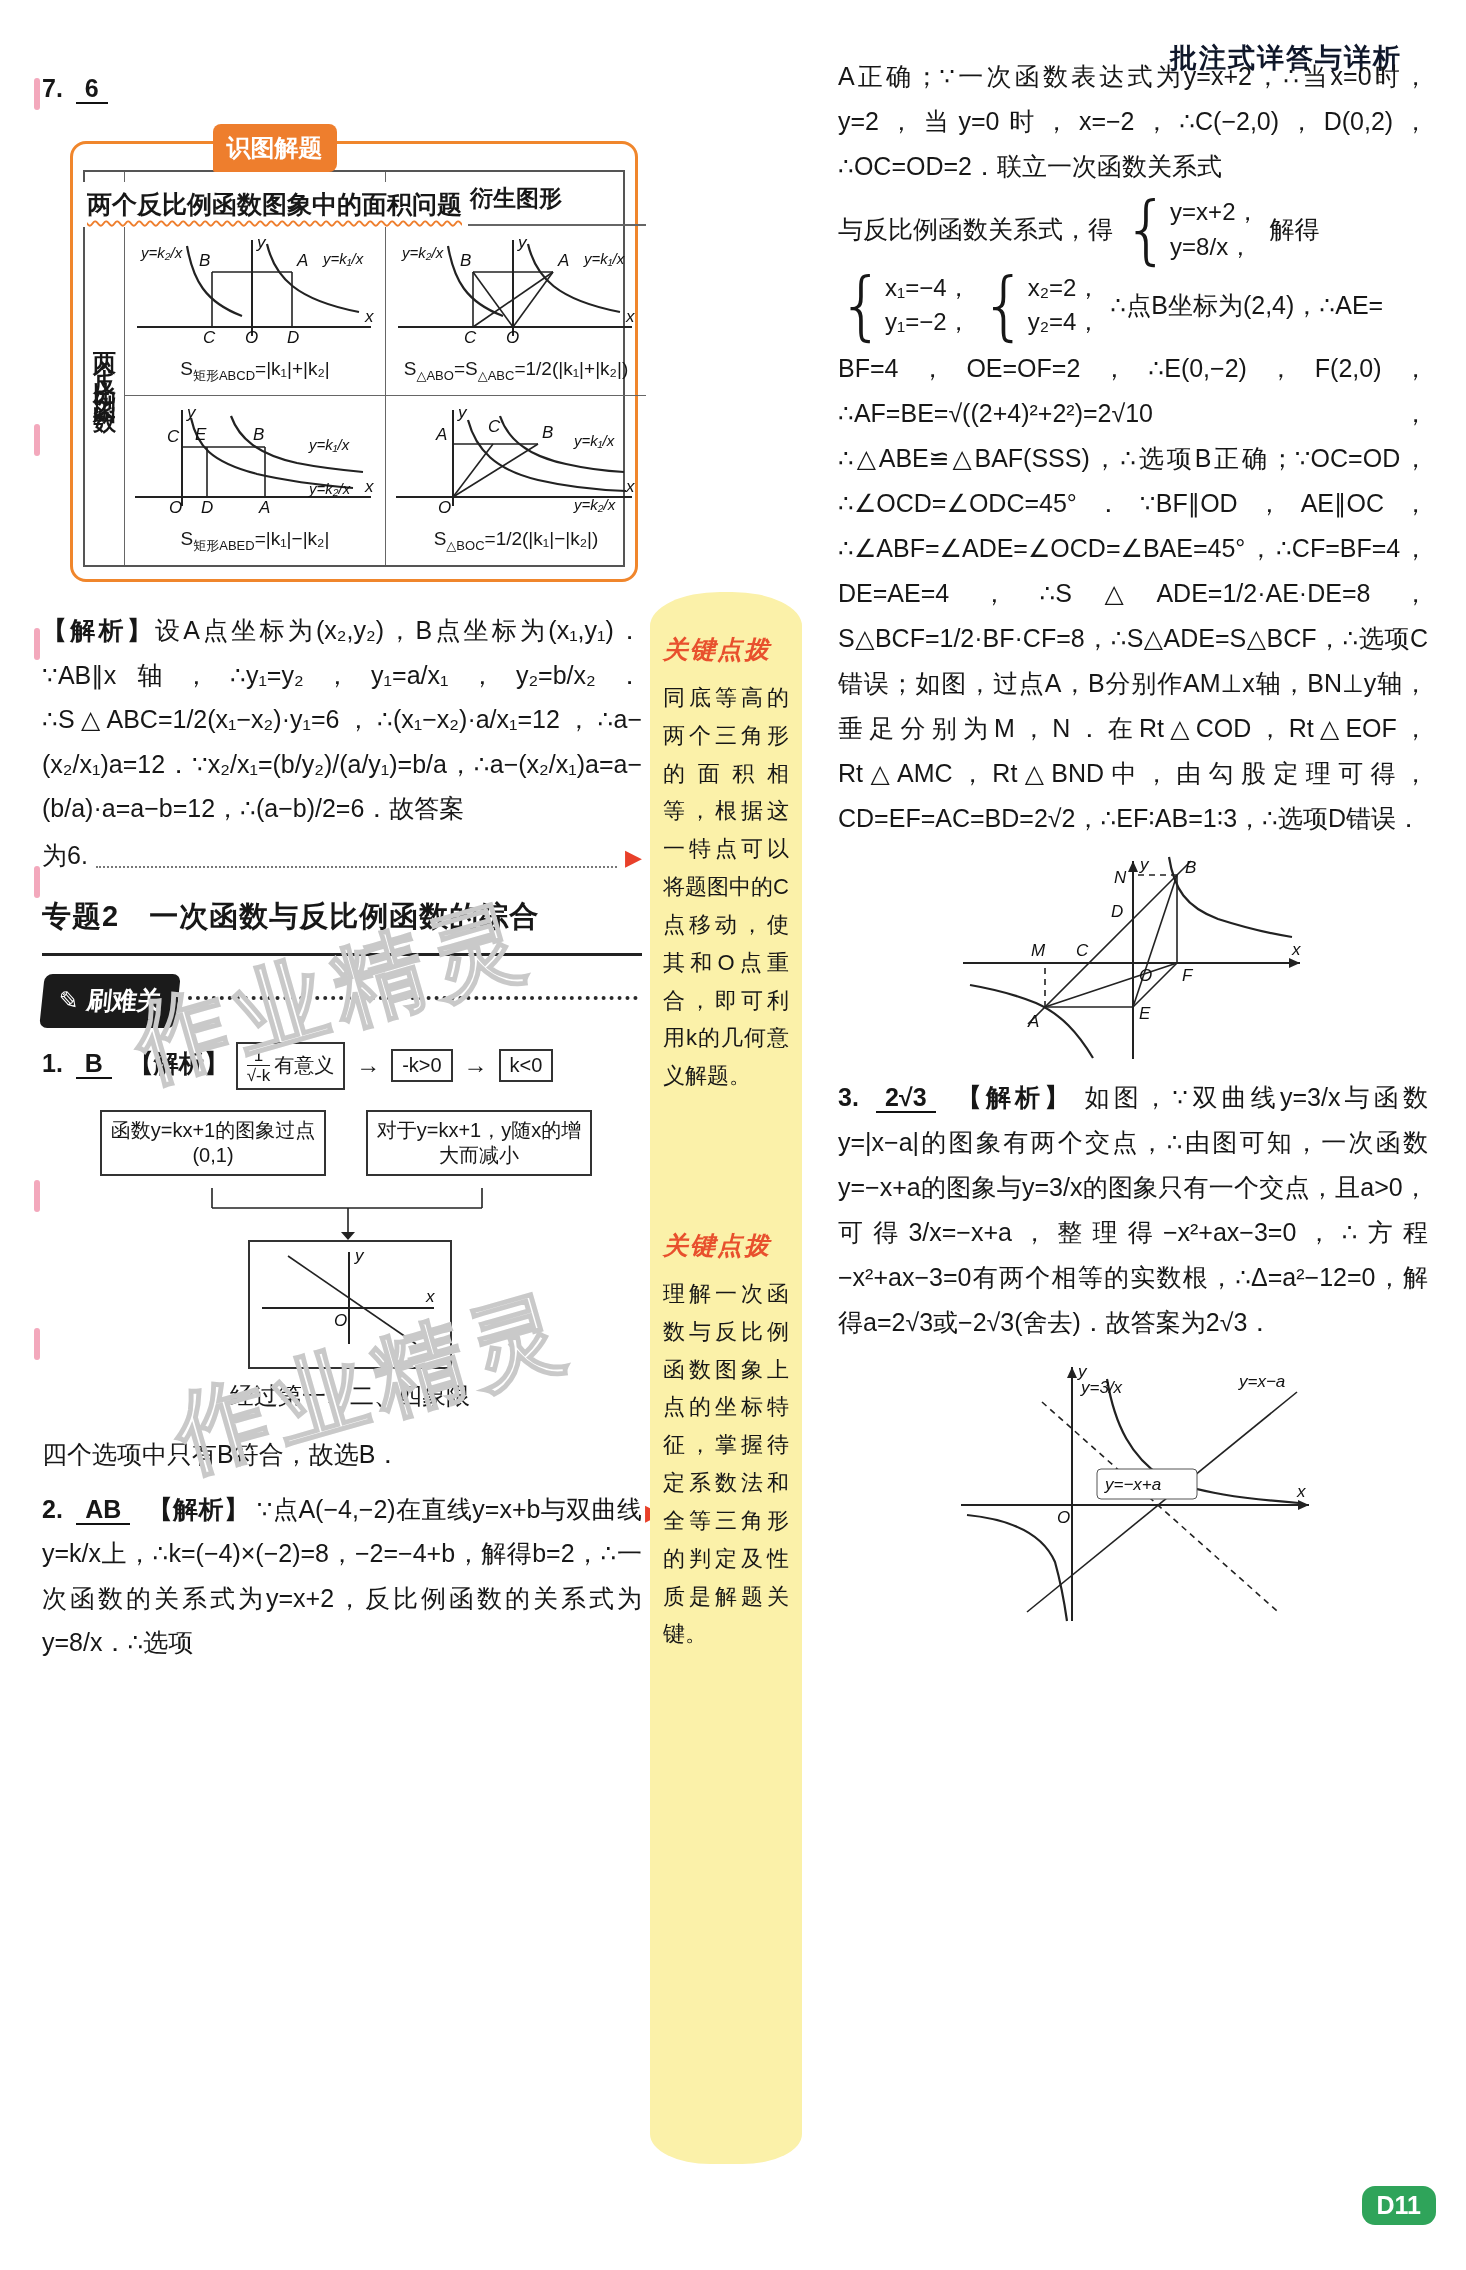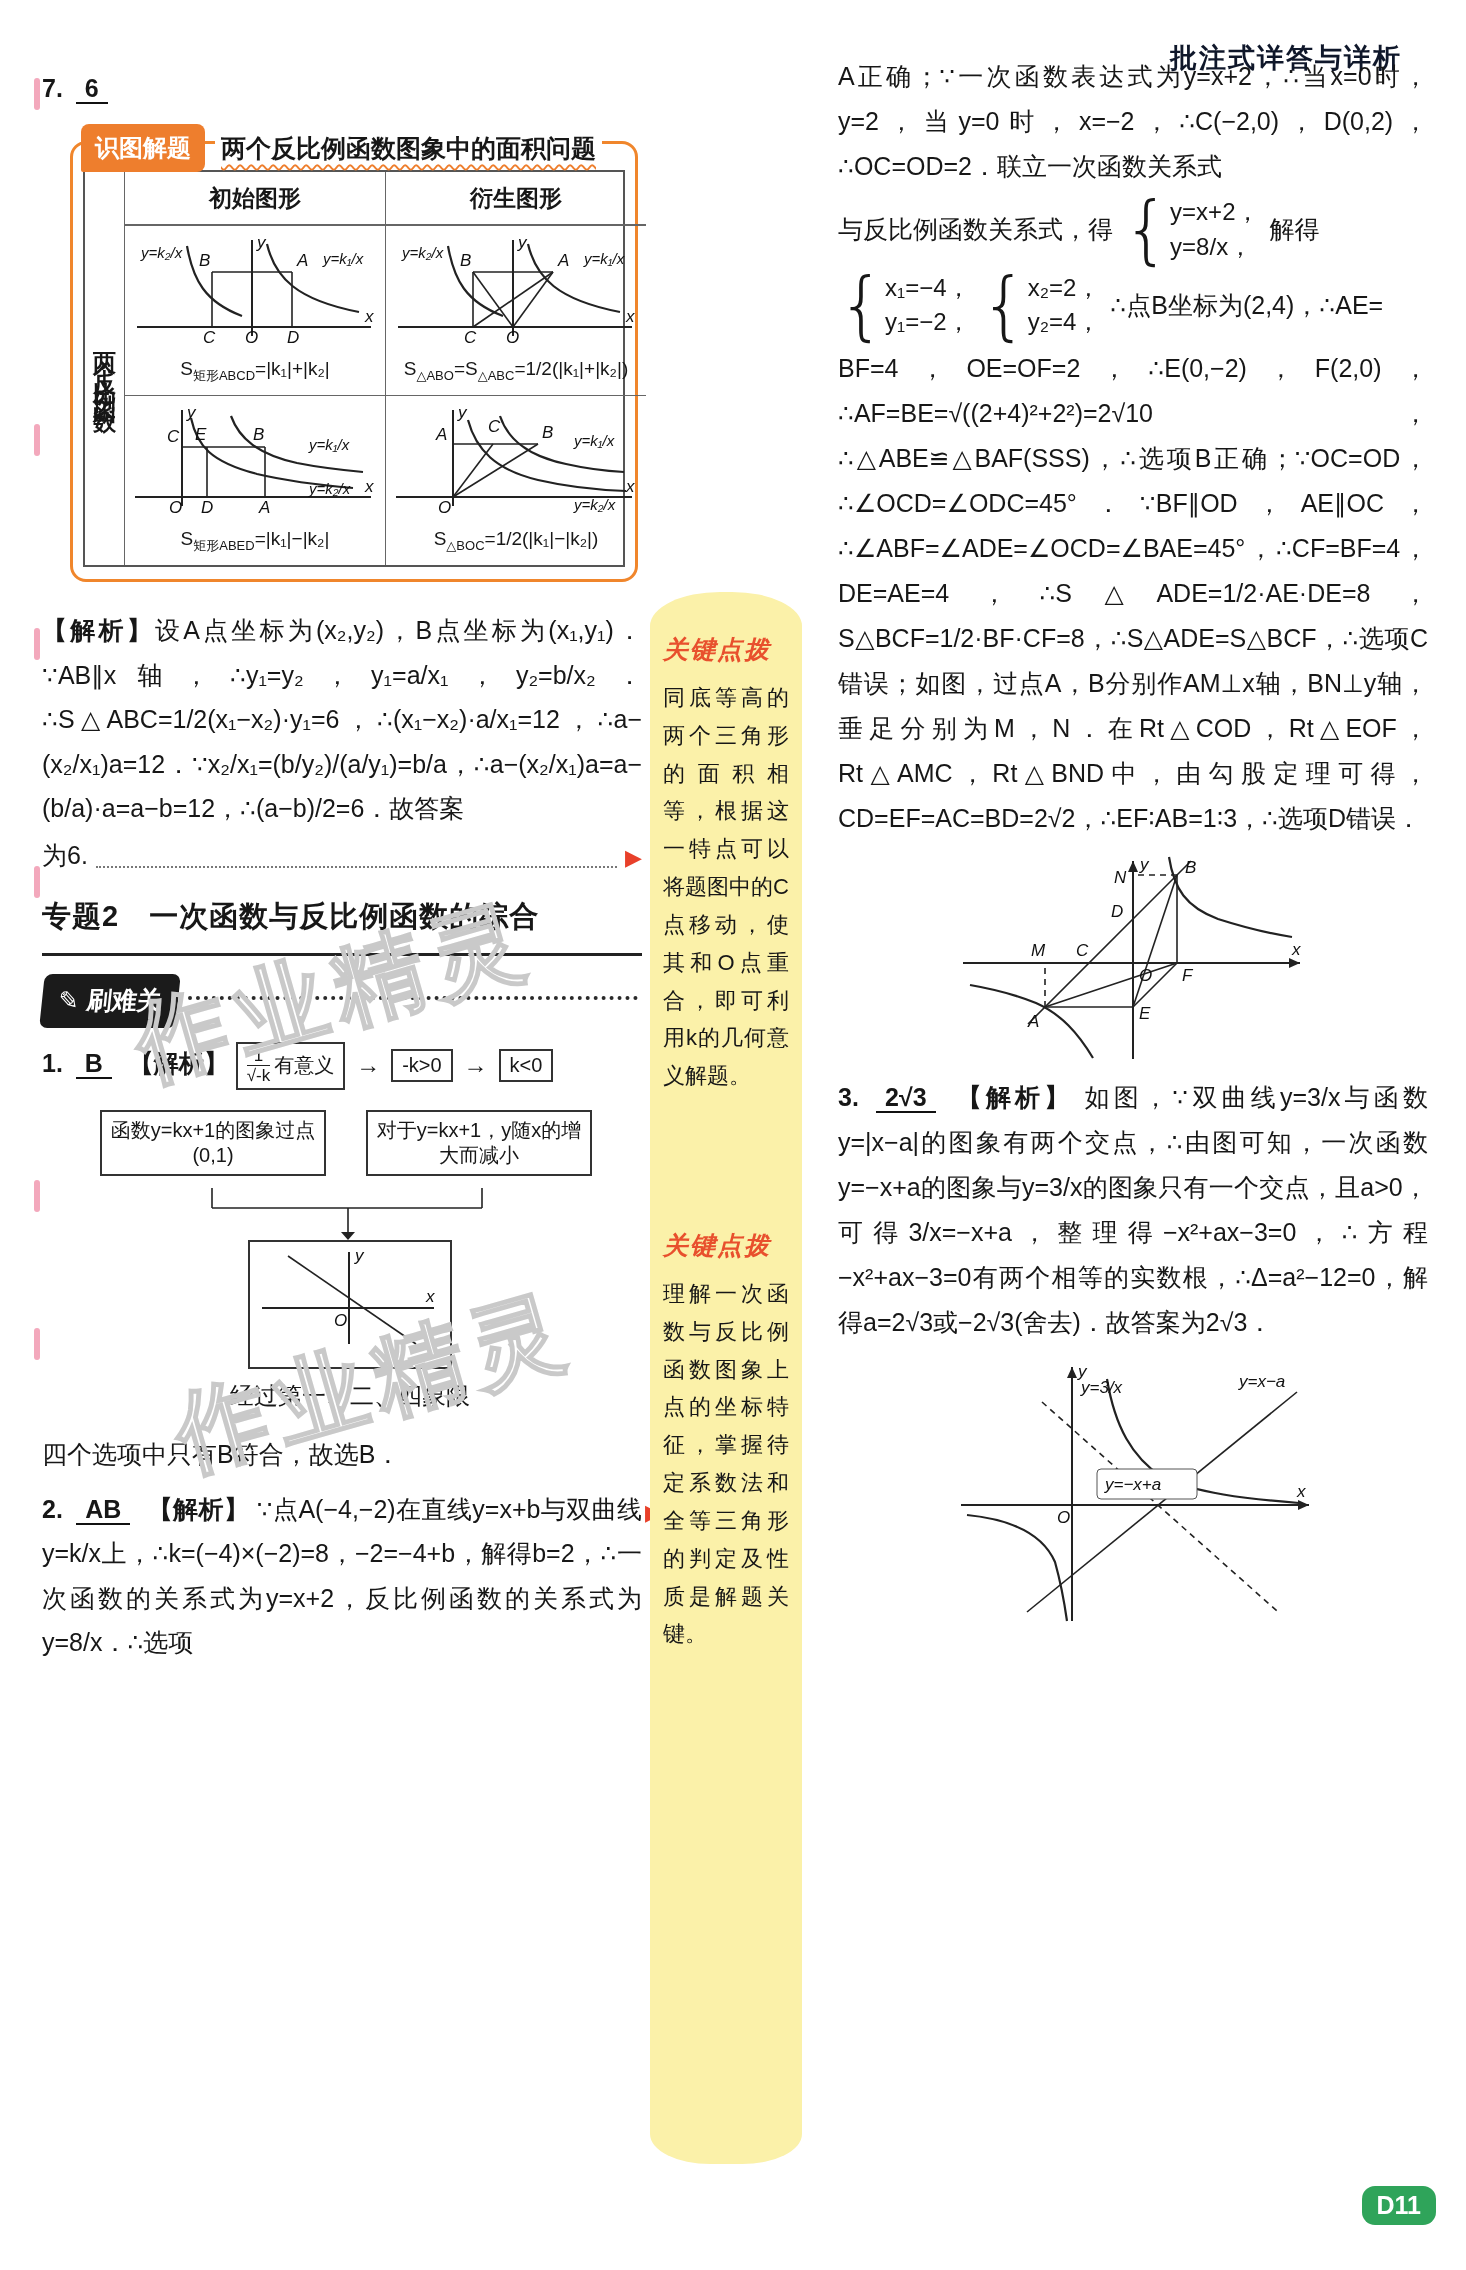--- a/index.html
+++ b/index.html
@@ -22,21 +22,21 @@
   .mmark { position:absolute; left:34px; width:6px; height:32px; background:#f3a8bc; border-radius:3px; }
   
   .col-left  { position:absolute; left:42px;  top:66px; width:600px; font-size:25px; line-height:1.78; text-align:justify; }
   .col-right { position:absolute; left:838px; top:54px; width:590px; font-size:25px; line-height:1.8;  text-align:justify; }
   .bold { font-weight:bold; }
   .qnum { font-weight:bold; margin-right:6px; }
   .ans  { font-weight:bold; border-bottom:2.5px solid #111; padding:0 9px; margin-right:10px; }
   p.rp { margin:0 0 2px 0; }
   
   .shitu { position:relative; border:3px solid #f0862c; border-radius:16px; margin:30px 0 26px 28px; padding:26px 10px 12px; width:568px; background:#fff; }
-  .box-head { position:absolute; top:-20px; left:8px; display:flex; align-items:center; gap:10px; }
+  .box-head { position:absolute; top:-20px; left:8px; display:flex; align-items:center; gap:10px;flex-direction:column; }
   .box-tag { background:#ee7e2d; color:#fff; font-weight:bold; font-size:24px; padding:3px 14px; border-radius:8px 8px 8px 2px; }
   .box-title { background:#fff; font-weight:bold; font-size:25px; padding:0 6px;
                text-decoration:underline wavy #ee7e2d 2px; text-underline-offset:7px; }
   .shitu-table { display:grid; grid-template-columns:40px 1fr 1fr; border:2px solid #555; }
   .side-label { grid-row:1/4; writing-mode:vertical-lr; text-orientation:upright; display:flex; align-items:center; justify-content:center;
                 font-weight:bold; font-size:23px; letter-spacing:10px; border-right:1.5px solid #666; padding:8px 0; }
   .th { font-weight:bold; font-size:23px; text-align:center; padding:6px 0; border-bottom:1.5px solid #666; }
   .th + .th { border-left:1.5px solid #666; }
   .gcell { border-top:1.5px solid #666; padding:6px 2px 8px; display:flex; flex-direction:column; align-items:center; }
   .gcell.gc-r { border-left:1.5px solid #666; }

